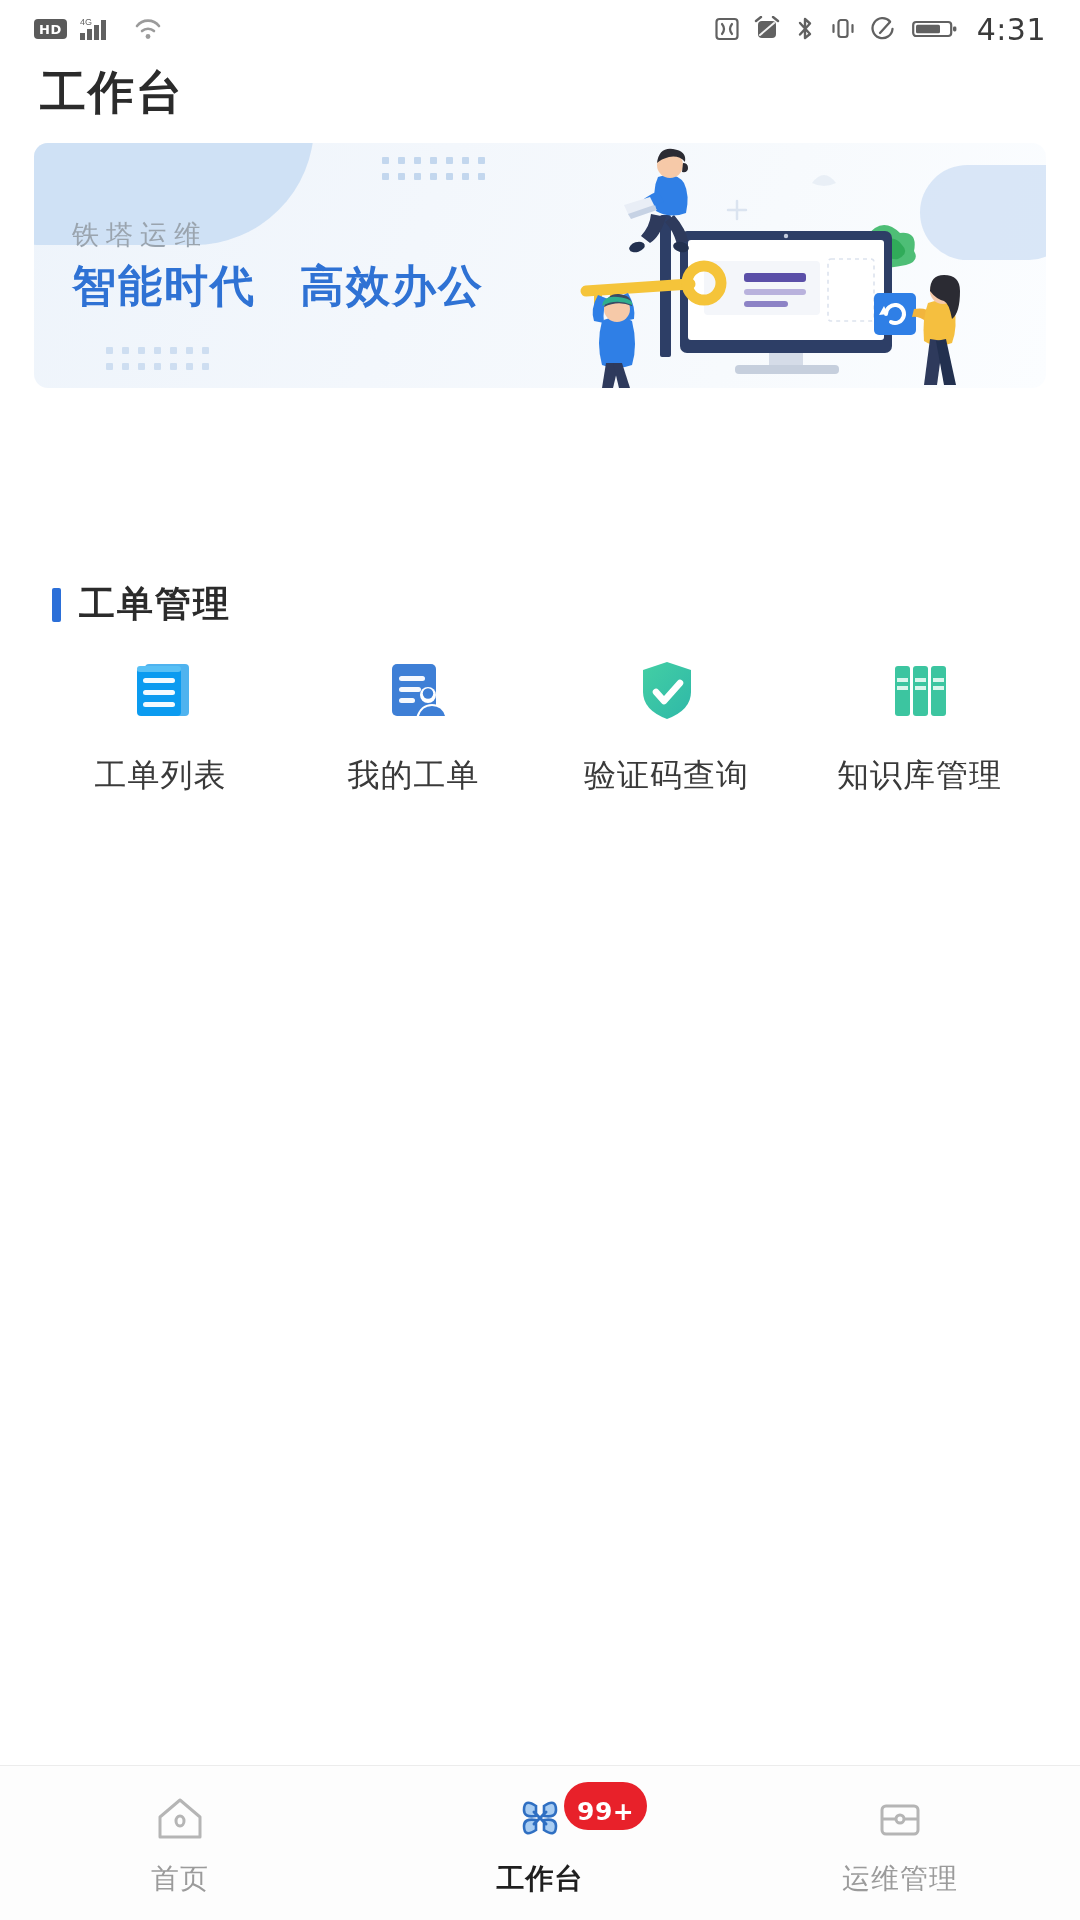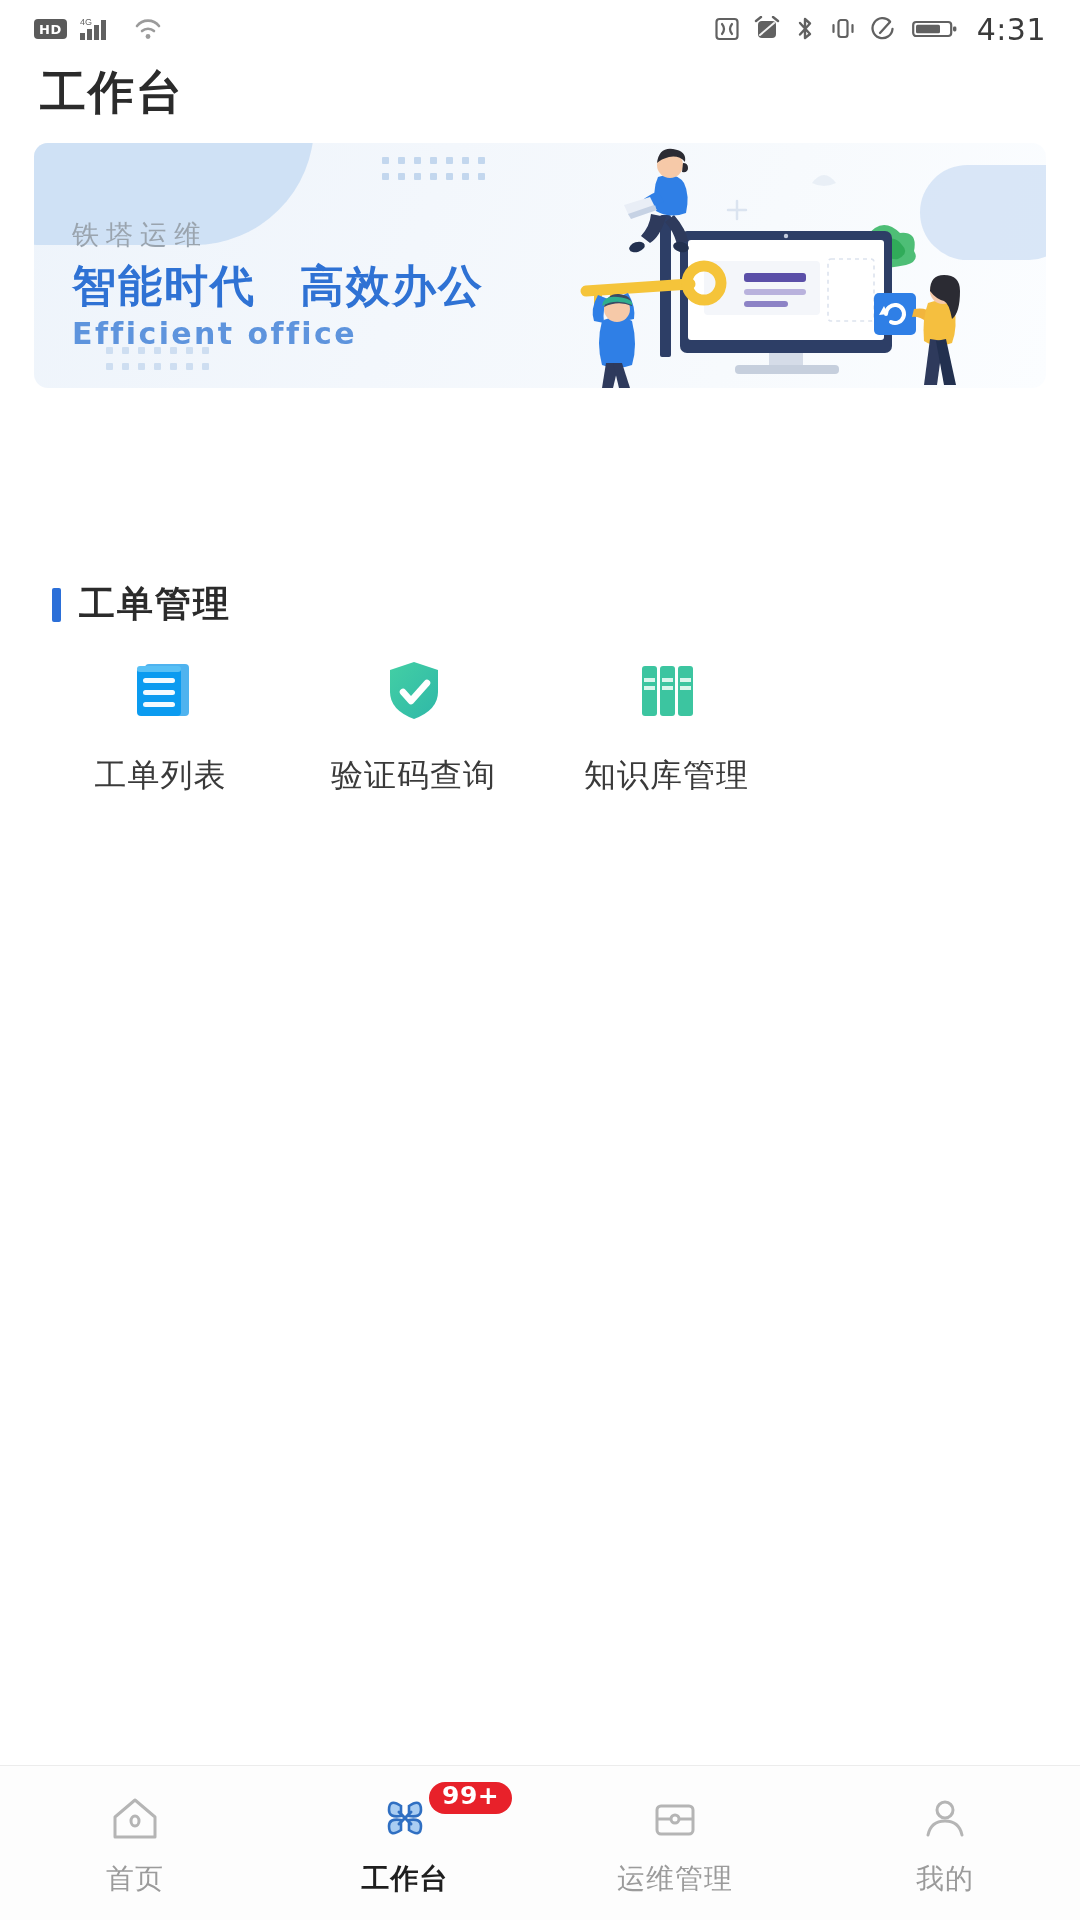--- a/index.html
+++ b/index.html
@@ -102,21 +102,21 @@
     background:#fdfdfd; border-top:1px solid #ececec;
     display:flex; align-items:flex-start; padding-top:24px;
   }
   .tab { flex:1; display:flex; flex-direction:column; align-items:center; gap:14px; position:relative; }
   .tab-ico { height:56px; display:flex; align-items:center; justify-content:center; position:relative; }
   .tab-label { font-size:28px; color:#9b9b9b; letter-spacing:1px; }
   .tab.active .tab-label { color:#1f1f1f; font-weight:bold; }
   .badge {
     position:absolute; left:52px; top:-8px;
     background:#e8212a; color:#fff; font-size:25px; font-weight:bold;
-    border-radius:26px; padding:0 13px 4px; line-height:1.12;
+    border-radius:26px; padding:16px 13px 4px; line-height:1.12;
     letter-spacing:0.5px;
   }
 </style>
 </head>
 <body>
 
 <div class="phone">
 
   <div class="statusbar">
     <div class="sb-left">
@@ -217,21 +217,20 @@
         <span></span>
         <span></span>
     </div>
 
     <div class="banner-text">
       <div class="bn-small">铁塔运维</div>
       <div class="bn-big">
         <span>智能时代</span>
         <span>高效办公</span>
       </div>
-      <div class="bn-en">Efficient office</div>
     </div>
 
     <div class="illus">
       <svg width="470" height="245" viewBox="0 0 470 245">
 
         <path d="M250 40 q12 -16 24 0 q-12 6 -24 0z" fill="#dfe7f2" opacity=".6"></path>
         <path d="M175 58 l0 18 M166 67 l18 0" stroke="#dbe4f0" stroke-width="2.5" stroke-linecap="round"></path>
         <path d="M305 90 l0 14 M298 97 l14 0" stroke="#e2e9f3" stroke-width="2" stroke-linecap="round"></path>
 
         <path d="M270 112 q14 -26 34 -18 q16 -22 34 -4 q18 -2 14 18 q6 10 -8 14 q-28 6 -60 2 q-20 -2 -14 -12z" fill="#3fb96a" opacity=".92"></path>
@@ -327,20 +326,35 @@
           <rect x="18" y="20" width="44" height="48" rx="4" fill="#0b9bf0"></rect>
           <rect x="24" y="30" width="32" height="5" rx="2.5" fill="#ffffff" opacity=".95"></rect>
           <rect x="24" y="42" width="32" height="5" rx="2.5" fill="#ffffff" opacity=".95"></rect>
           <rect x="24" y="54" width="32" height="5" rx="2.5" fill="#ffffff" opacity=".95"></rect>
           <rect x="18" y="18" width="44" height="6" rx="3" fill="#58c0f5"></rect>
         </svg>
       </span>
       <span class="cell-label">工单列表</span>
     </div>
 
+    <div class="grid-cell">
+      <span class="cell-icon">
+        <svg width="84" height="84" viewBox="0 0 84 84">
+          <rect x="20" y="16" width="44" height="52" rx="5" fill="#3e7fd6"></rect>
+          <rect x="27" y="28" width="26" height="5" rx="2.5" fill="#ffffff" opacity=".95"></rect>
+          <rect x="27" y="39" width="22" height="5" rx="2.5" fill="#ffffff" opacity=".95"></rect>
+          <rect x="27" y="50" width="16" height="5" rx="2.5" fill="#ffffff" opacity=".95"></rect>
+          <circle cx="56" cy="47" r="8" fill="#ffffff"></circle>
+          <circle cx="56" cy="45.5" r="5.2" fill="#3e7fd6"></circle>
+          <path d="M44 70 q4 -14 16 -14 q12 0 16 14z" fill="#ffffff"></path>
+          <path d="M47 68 q3 -10 13 -10 q10 0 13 10z" fill="#3e7fd6"></path>
+        </svg>
+      </span>
+      <span class="cell-label">我的工单</span>
+    </div>
 
     <div class="grid-cell">
       <span class="cell-icon">
         <svg width="84" height="84" viewBox="0 0 84 84">
           <defs>
             <linearGradient id="shg" x1="0" y1="0" x2="1" y2="1">
               <stop offset="0%" stop-color="#43cfa4"></stop>
               <stop offset="100%" stop-color="#2fb8a8"></stop>
             </linearGradient>
           </defs>
@@ -400,25 +414,16 @@
       <span class="tab-ico">
         <svg width="56" height="56" viewBox="0 0 56 56">
           <rect x="10" y="16" width="36" height="28" rx="4" fill="none" stroke="#b5b5b5" stroke-width="3"></rect>
           <path d="M10 29 H46" stroke="#b5b5b5" stroke-width="3"></path>
           <circle cx="28" cy="29" r="4" fill="#fdfdfd" stroke="#b5b5b5" stroke-width="3"></circle>
         </svg>
       </span>
       <span class="tab-label">运维管理</span>
     </div>
 
-    <div class="tab">
-      <span class="tab-ico">
-        <svg width="56" height="56" viewBox="0 0 56 56">
-          <circle cx="28" cy="20" r="8" fill="none" stroke="#b5b5b5" stroke-width="3"></circle>
-          <path d="M11 45 q3 -14 17 -14 q14 0 17 14" fill="none" stroke="#b5b5b5" stroke-width="3" stroke-linecap="round"></path>
-        </svg>
-      </span>
-      <span class="tab-label">我的</span>
-    </div>
 
   </div>
 
 </div>
 
 </body></html>

